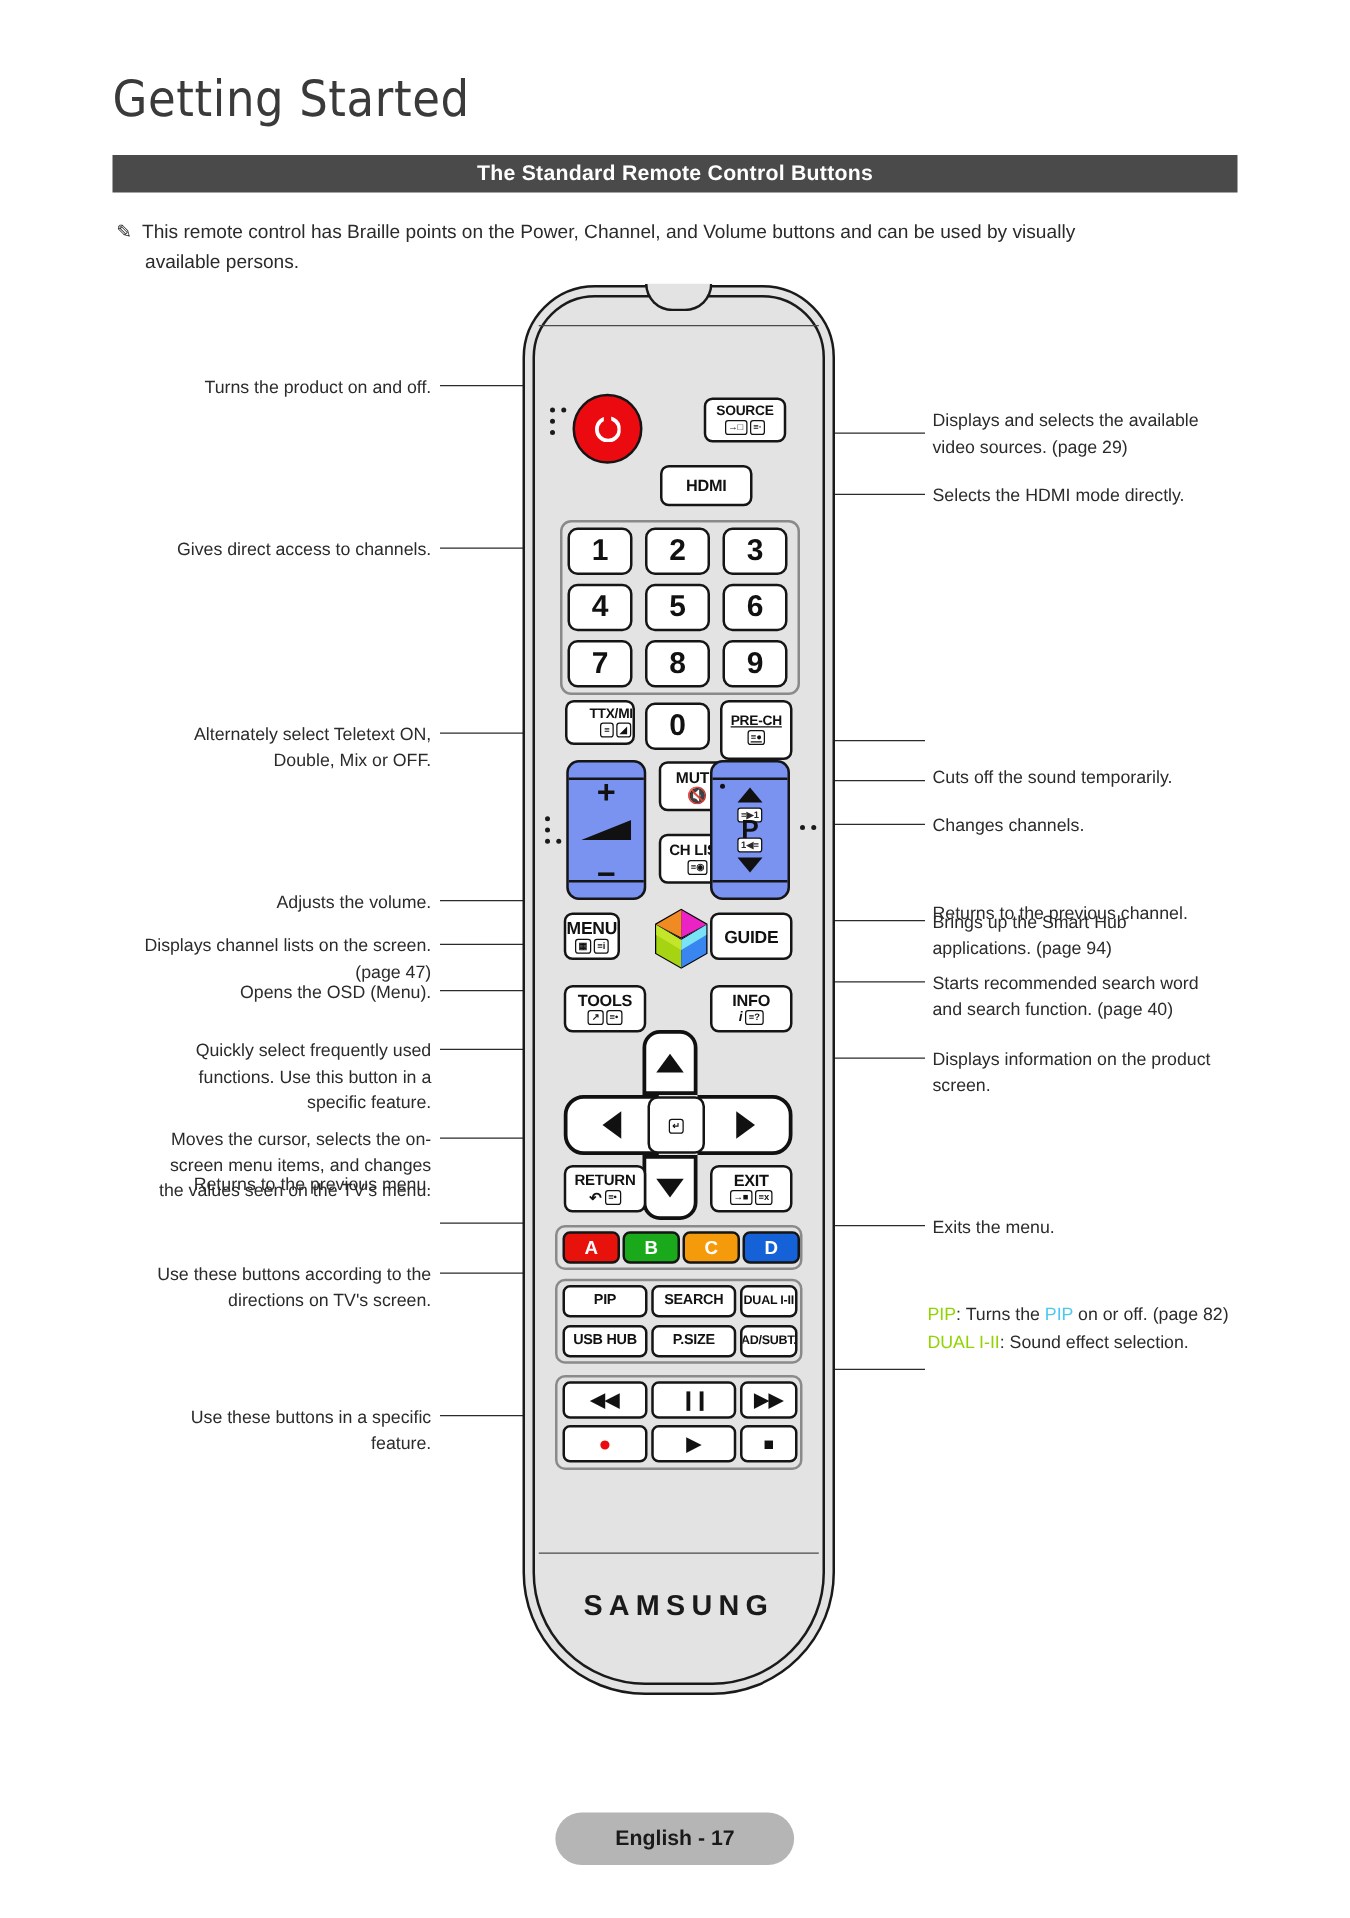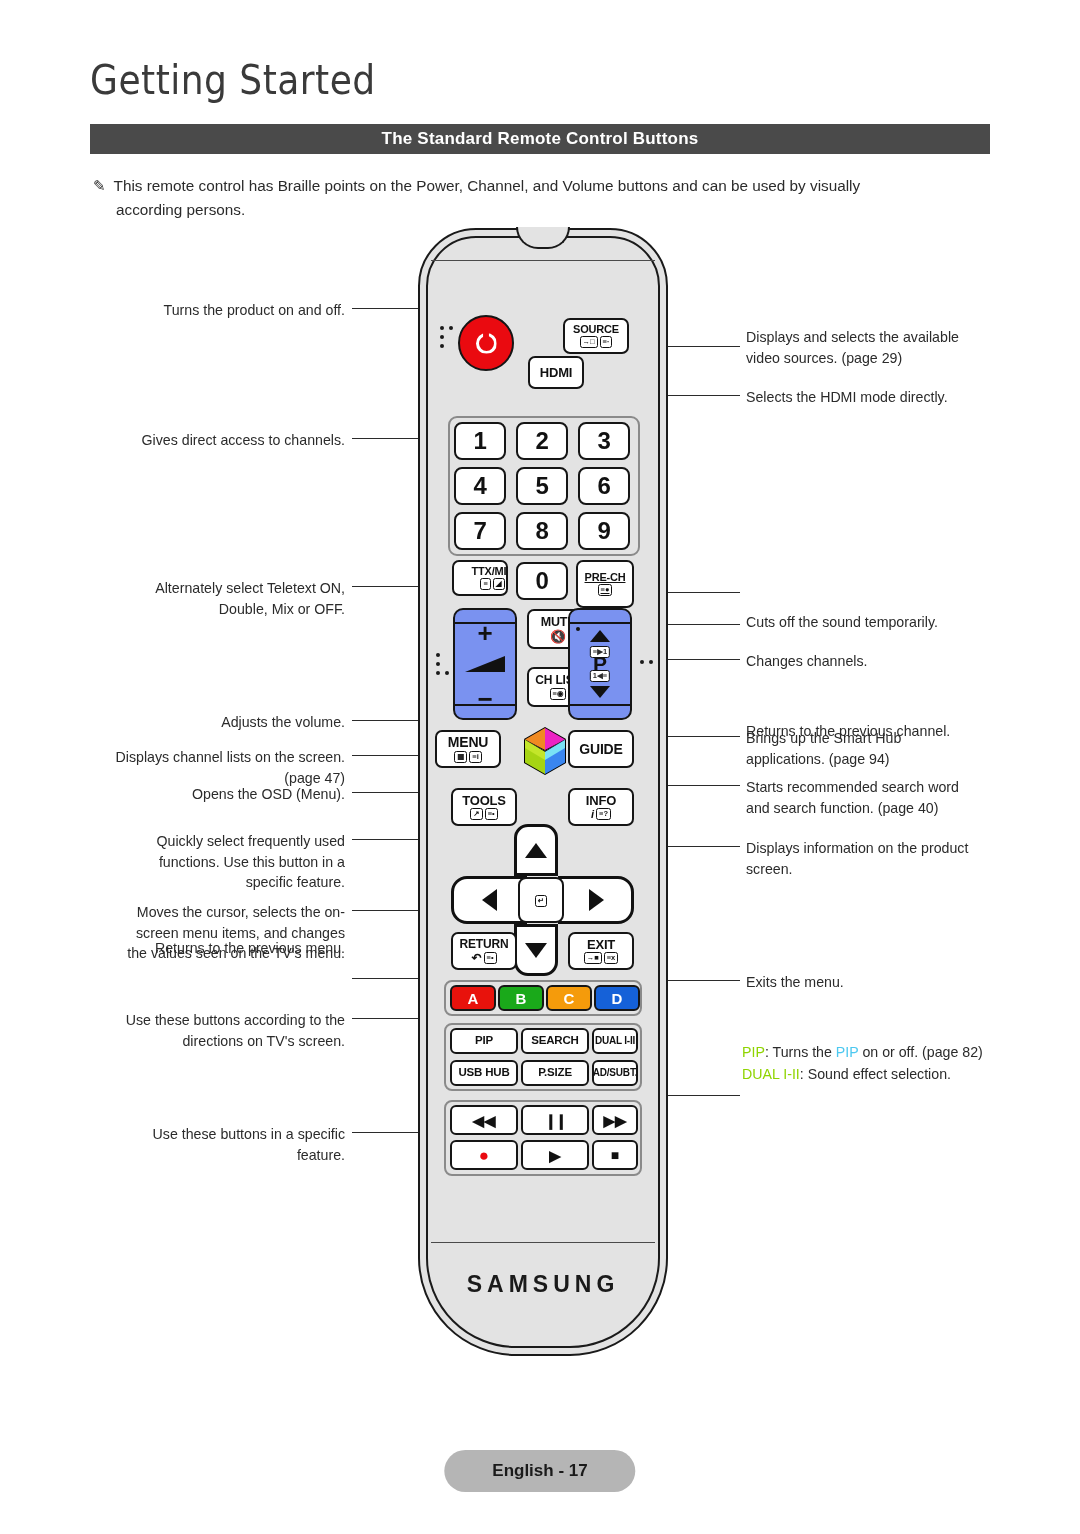--- a/index.html
+++ b/index.html
@@ -235,21 +235,21 @@
 
 <div id="page-title">Getting Started</div>
 
 <div id="section-bar">
   <span>The Standard Remote Control Buttons</span>
 </div>
 
 <div id="intro-note">
   <span class="note-icon">✎</span>
   <span class="note-body">This remote control has Braille points on the Power, Channel, and Volume buttons and can be used by visually</span>
-  <span class="note-indent">according persons.</span>
+  <span class="note-indent">available persons.</span>
 </div>
 
 <div class="anno left" style="left:95px; top:300px; width:250px;">Turns the product on and off.</div>
 <div class="leader" style="left:352px; top:308px; width:88px;"></div>
 
 <div class="anno left" style="left:95px; top:430px; width:250px;">Gives direct access to channels.</div>
 <div class="leader" style="left:352px; top:438px; width:95px;"></div>
 
 <div class="anno left" style="left:95px; top:578px; width:250px; white-space:pre-line;">Alternately select Teletext ON,
 Double, Mix or OFF.</div>
@@ -341,21 +341,21 @@
   </div>
 
   <div class="btn" style="left:145px; top:90px; width:66px; height:36px;">
     <span class="lbl">SOURCE</span>
     <span class="sub">
       <span class="ibox">→□</span>
       <span class="ibox">≡·</span>
     </span>
   </div>
 
-  <div class="btn" style="left:110px; top:128px; width:56px; height:33px;">
+  <div class="btn" style="left:110px; top:144px; width:74px; height:33px;">
     <span class="lbl" style="font-size:13px;">HDMI</span>
   </div>
 
   <div class="tray" style="left:30px; top:188px; width:192px; height:140px;"></div>
   <div class="btn num" style="left:36px; top:194px;">
       <span class="lbl">1</span>
     </div>
   <div class="btn num" style="left:98px; top:194px;">
       <span class="lbl">2</span>
     </div>
@@ -431,21 +431,21 @@
     <span class="ch-ico up" style="top:36px;"><span class="ibox">≡▶1</span></span>
     <span class="ch-p">P</span>
     <span class="ch-ico dn" style="bottom:36px;"><span class="ibox">1◀≡</span></span>
     <div class="tri-dn" style="bottom:20px;"></div>
   </div>
   <div class="braille" style="left:222px; top:432px; width:18px; height:10px;">
     <i style="left:0;top:0;"></i>
       <i style="left:9px;top:0;"></i>
   </div>
 
-  <div class="btn" style="left:17px; top:502px; width:66px; height:38px;">
+  <div class="btn" style="left:33px; top:502px; width:45px; height:38px;">
     <span class="lbl" style="font-size:14px;">MENU</span>
     <span class="sub">
       <span class="ibox">▦</span>
       <span class="ibox">≡i</span>
     </span>
   </div>
 
   <div class="hub" style="left:104px; top:498px;">
     <svg width="46" height="50" viewBox="0 0 46 50">
       <polygon points="23,1 44,13 23,25 2,13" fill="#000"></polygon>

